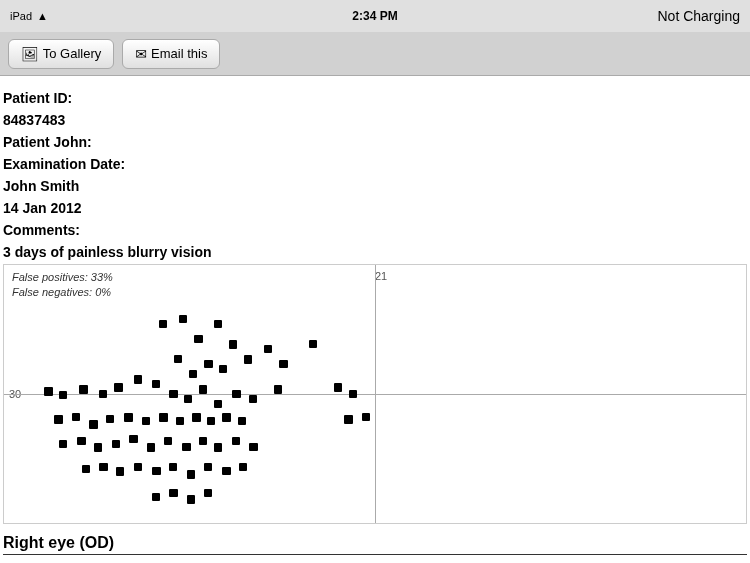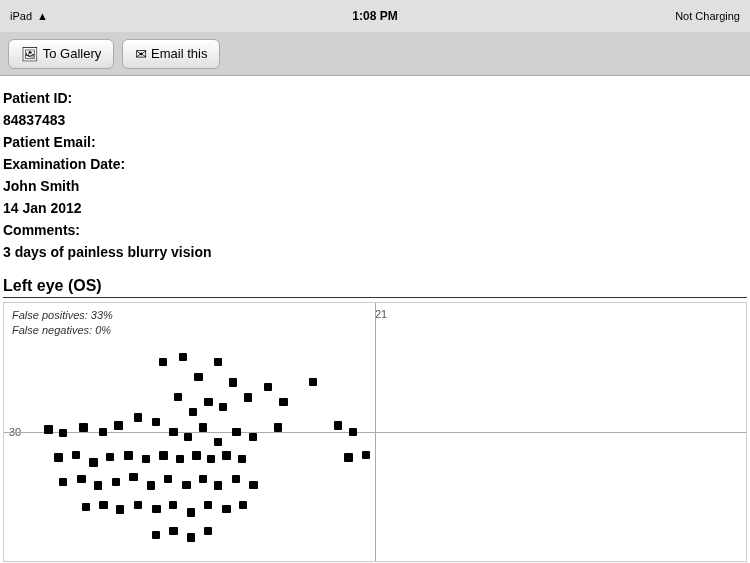--- a/index.html
+++ b/index.html
@@ -19,21 +19,21 @@
       display: flex;
       align-items: center;
       justify-content: space-between;
       padding: 16px 10px;
       font-size: 11px;
       font-weight: 500;
       color: #000;
     }
     .status-left { display: flex; align-items: center; gap: 5px; }
     .status-center { position: absolute; left: 50%; transform: translateX(-50%); font-size: 12px; font-weight: 600; }
-    .status-right { font-size: 11px; }
+    .status-right { font-size: 14px; }
 
     
     #toolbar {
       background: #d1d1d1;
       height: 44px;
       display: flex;
       align-items: center;
       padding: 0 8px;
       gap: 8px;
       border-bottom: 1px solid #aaa;
@@ -149,21 +149,21 @@
     }
   </style>
 </head>
 <body>
 
 <div id="status-bar">
   <div class="status-left">
     <span>iPad</span>
     <span>▲</span>
   </div>
-  <span class="status-center">1:08 PM</span>
+  <span class="status-center">2:34 PM</span>
   <span class="status-right">Not Charging</span>
 </div>
 
 <div id="toolbar">
   <button class="toolbar-btn">
     <span class="btn-icon">🖼</span>
     <span>To Gallery</span>
   </button>
   <button class="toolbar-btn">
     <span class="btn-icon">✉</span>
@@ -174,40 +174,39 @@
 <div id="main-content">
 
   <div>
     <div class="info-row">
       <span class="info-label">Patient ID:</span>
     </div>
     <div class="info-row">
       <span class="info-value">84837483</span>
     </div>
     <div class="info-row">
-      <span class="info-label">Patient Email:</span>
+      <span class="info-label">Patient John:</span>
     </div>
     <div class="info-row">
       <span class="info-label">Examination Date:</span>
     </div>
     <div class="info-row">
       <span class="info-value">John Smith</span>
     </div>
     <div class="info-row">
       <span class="info-value">14 Jan 2012</span>
     </div>
     <div class="info-row">
       <span class="info-label">Comments:</span>
     </div>
     <div class="info-row">
       <span class="info-value">3 days of painless blurry vision</span>
     </div>
   </div>
 
-  <div class="section-title">Left eye (OS)</div>
   <div class="eye-chart-container">
     <div class="chart-stats">
       <div>False positives: 33%</div>
       <div>False negatives: 0%</div>
     </div>
     <div class="chart-label-24">21</div>
     <div class="chart-label-30">30</div>
     <div class="h-line"></div>
     <div class="v-line"></div>
 

